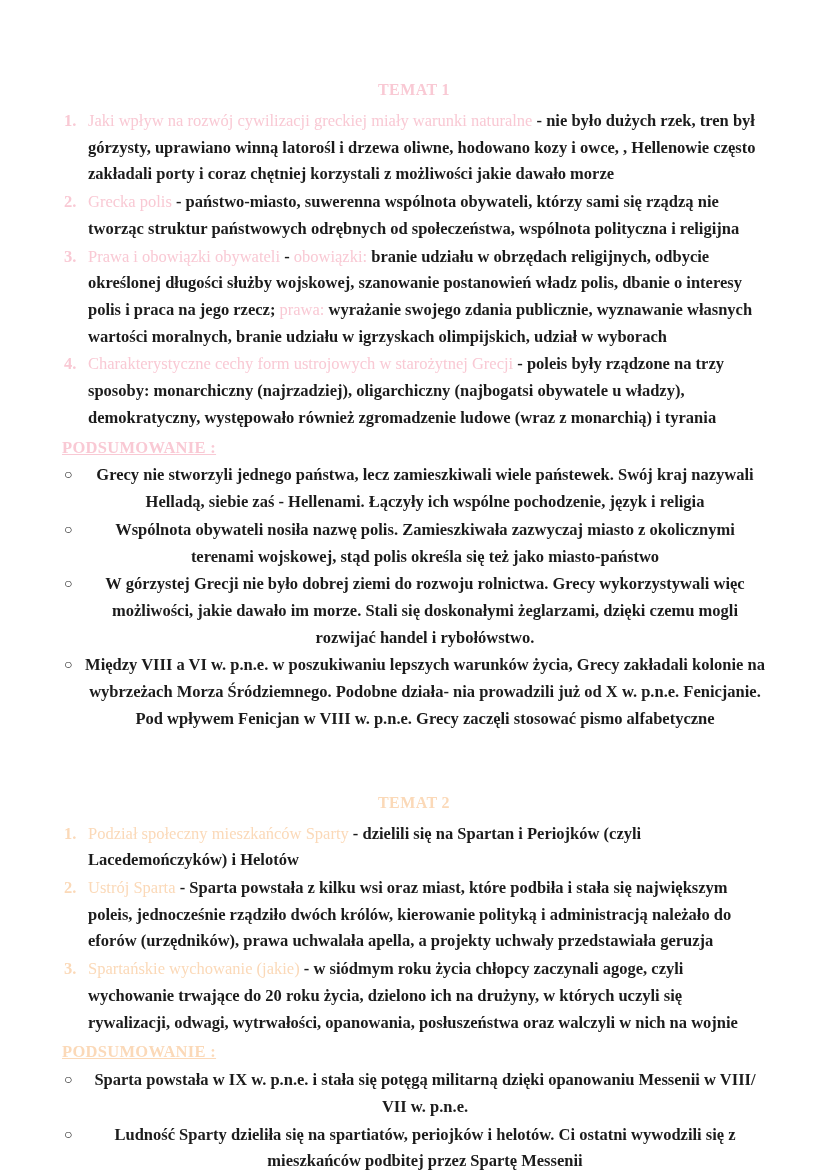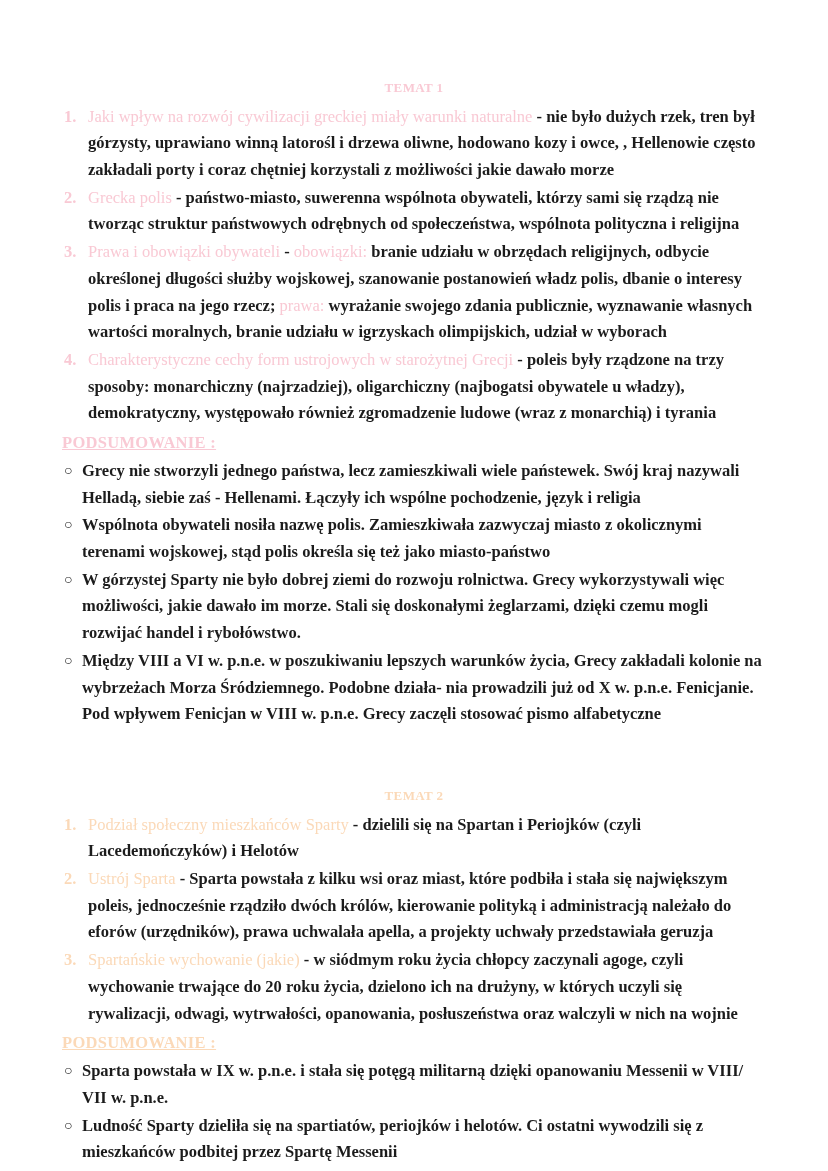--- a/index.html
+++ b/index.html
@@ -25,21 +25,21 @@
   }
   .section {
     margin: 0;
   }
   .section + .section {
     margin-top: 58px;
   }
   .section-title {
     text-align: center;
     font-weight: bold;
-    font-size: 13px;
+    font-size: 16px;
     letter-spacing: 0.4px;
     margin: 0 0 6px 0;
     line-height: 1.5;
   }
   .theme-pink .section-title,
   .theme-pink .num,
   .theme-pink .term,
   .theme-pink .summary-title { color: #f9c9d4; }
   .theme-peach .section-title,
   .theme-peach .num,
@@ -109,20 +109,21 @@
     flex: 0 0 auto;
     width: 22px;
     padding-left: 4px;
     box-sizing: border-box;
     color: #1c1c1c;
     font-size: 14px;
     line-height: 1.9;
   }
   .bullet-text {
     flex: 1 1 auto;
+    text-align: center;
   }
 </style>
 </head>
 <body>
 
 <div class="page">
   <div id="sections-root">
       <section class="section theme-pink">
         <h2 class="section-title">TEMAT 1</h2>
         <ol class="num-list">
@@ -148,21 +149,21 @@
           <li>
             <span class="bullet">○</span>
             <span class="bullet-text">Grecy nie stworzyli jednego państwa, lecz zamieszkiwali wiele państewek. Swój kraj nazywali Helladą, siebie zaś - Hellenami. Łączyły ich wspólne pochodzenie, język i religia</span>
           </li>
           <li>
             <span class="bullet">○</span>
             <span class="bullet-text">Wspólnota obywateli nosiła nazwę polis. Zamieszkiwała zazwyczaj miasto z okolicznymi terenami wojskowej, stąd polis określa się też jako miasto-państwo</span>
           </li>
           <li>
             <span class="bullet">○</span>
-            <span class="bullet-text">W górzystej Sparty nie było dobrej ziemi do rozwoju rolnictwa. Grecy wykorzystywali więc możliwości, jakie dawało im morze. Stali się doskonałymi żeglarzami, dzięki czemu mogli rozwijać handel i rybołówstwo.</span>
+            <span class="bullet-text">W górzystej Grecji nie było dobrej ziemi do rozwoju rolnictwa. Grecy wykorzystywali więc możliwości, jakie dawało im morze. Stali się doskonałymi żeglarzami, dzięki czemu mogli rozwijać handel i rybołówstwo.</span>
           </li>
           <li>
             <span class="bullet">○</span>
             <span class="bullet-text">Między VIII a VI w. p.n.e. w poszukiwaniu lepszych warunków życia, Grecy zakładali kolonie na wybrzeżach Morza Śródziemnego. Podobne działa- nia prowadzili już od X w. p.n.e. Fenicjanie. Pod wpływem Fenicjan w VIII w. p.n.e. Grecy zaczęli stosować pismo alfabetyczne</span>
           </li>
         </ul>
       </section>
       <section class="section theme-peach">
         <h2 class="section-title">TEMAT 2</h2>
         <ol class="num-list">

